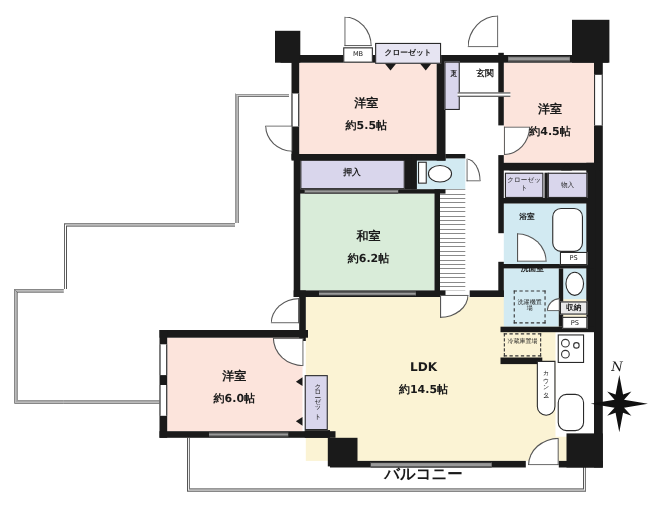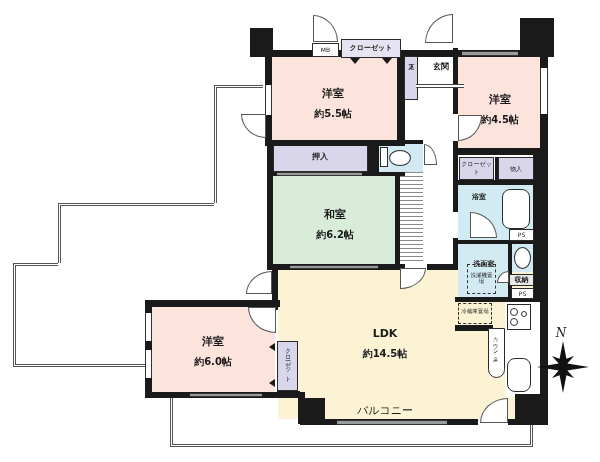--- a/index.html
+++ b/index.html
@@ -172,21 +172,21 @@
     <span class="rname">洋室</span><br>
     <span class="rsize">約6.0帖</span>
   </div>
   <div class="lbl" style="left:330px;top:322px;width:110px;">
     <span class="rname">LDK</span><br>
     <span class="rsize">約14.5帖</span>
   </div>
   <div class="lbl t8" style="left:421px;top:62px;width:40px;">玄関</div>
   <div class="lbl t8" style="left:300px;top:152px;width:40px;">押入</div>
   <div class="lbl t7" style="left:463px;top:193px;width:32px;">浴室</div>
-  <div class="lbl t7" style="left:466px;top:260px;width:36px;text-align:center;">洗面室</div>
-  <div class="lbl" style="left:340px;top:404px;width:90px;font-size:11px;font-weight:normal;">バルコニー</div>
+  <div class="lbl t7" style="left:466px;top:240px;width:36px;text-align:center;">洗面室</div>
+  <div class="lbl" style="left:340px;top:423px;width:90px;font-size:14px;font-weight:bold;">バルコニー</div>
 
   <div class="lbl" style="left:552px;top:326px;width:18px;font-size:12px;font-style:italic;font-family:'DejaVu Serif','Liberation Serif',serif;">N</div>
   <svg class="abs" style="left:536px;top:340px;" width="54" height="54" viewBox="0 0 54 54">
     <polygon fill="#111" points="27,1 30.4,18.7 38,16 31.3,23.4 53,27 31.3,30.6 38,38 30.4,35.3 27,53 23.6,35.3 16,38 22.7,30.6 1,27 22.7,23.4 16,16 23.6,18.7"></polygon>
   </svg>
 
 </div>
 
 </body></html>

